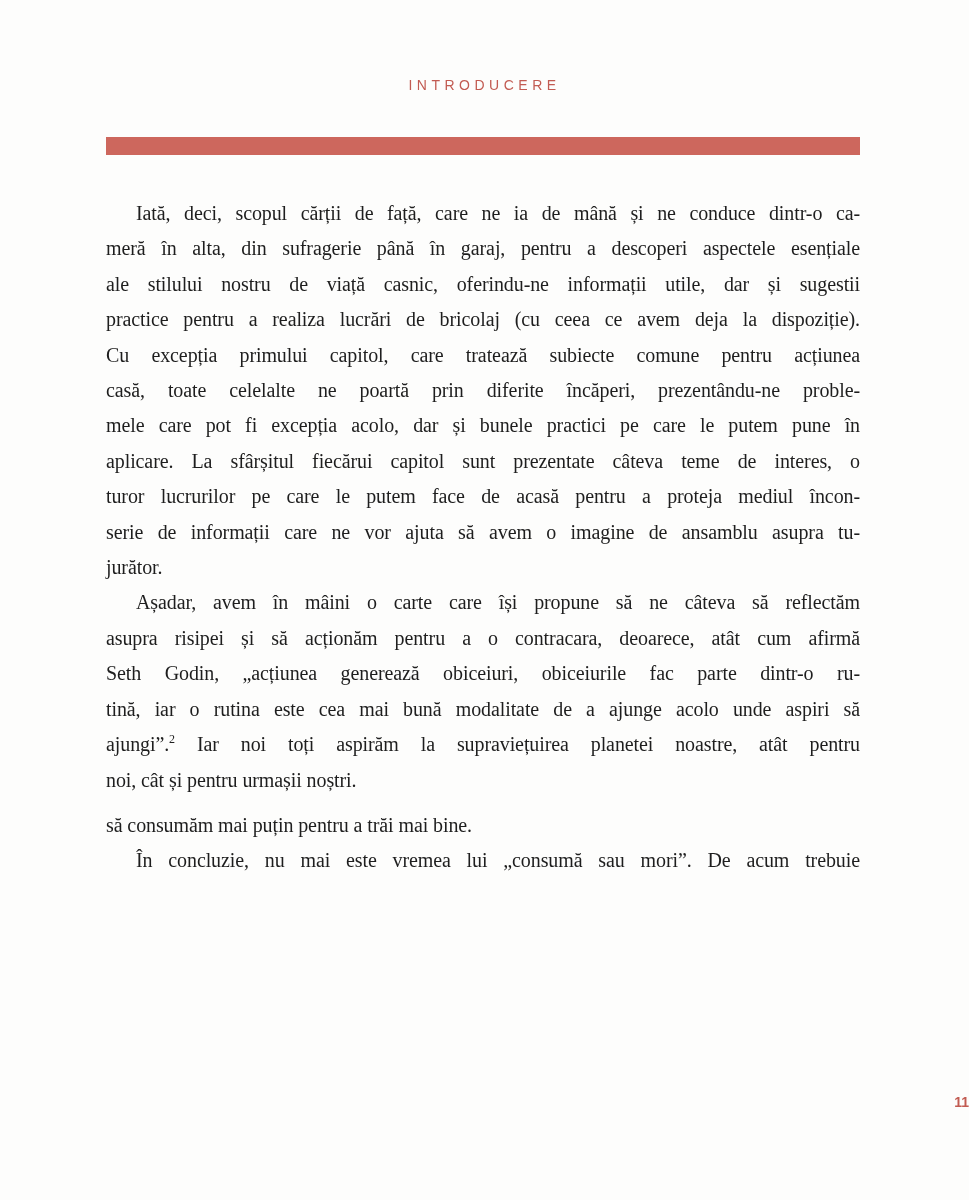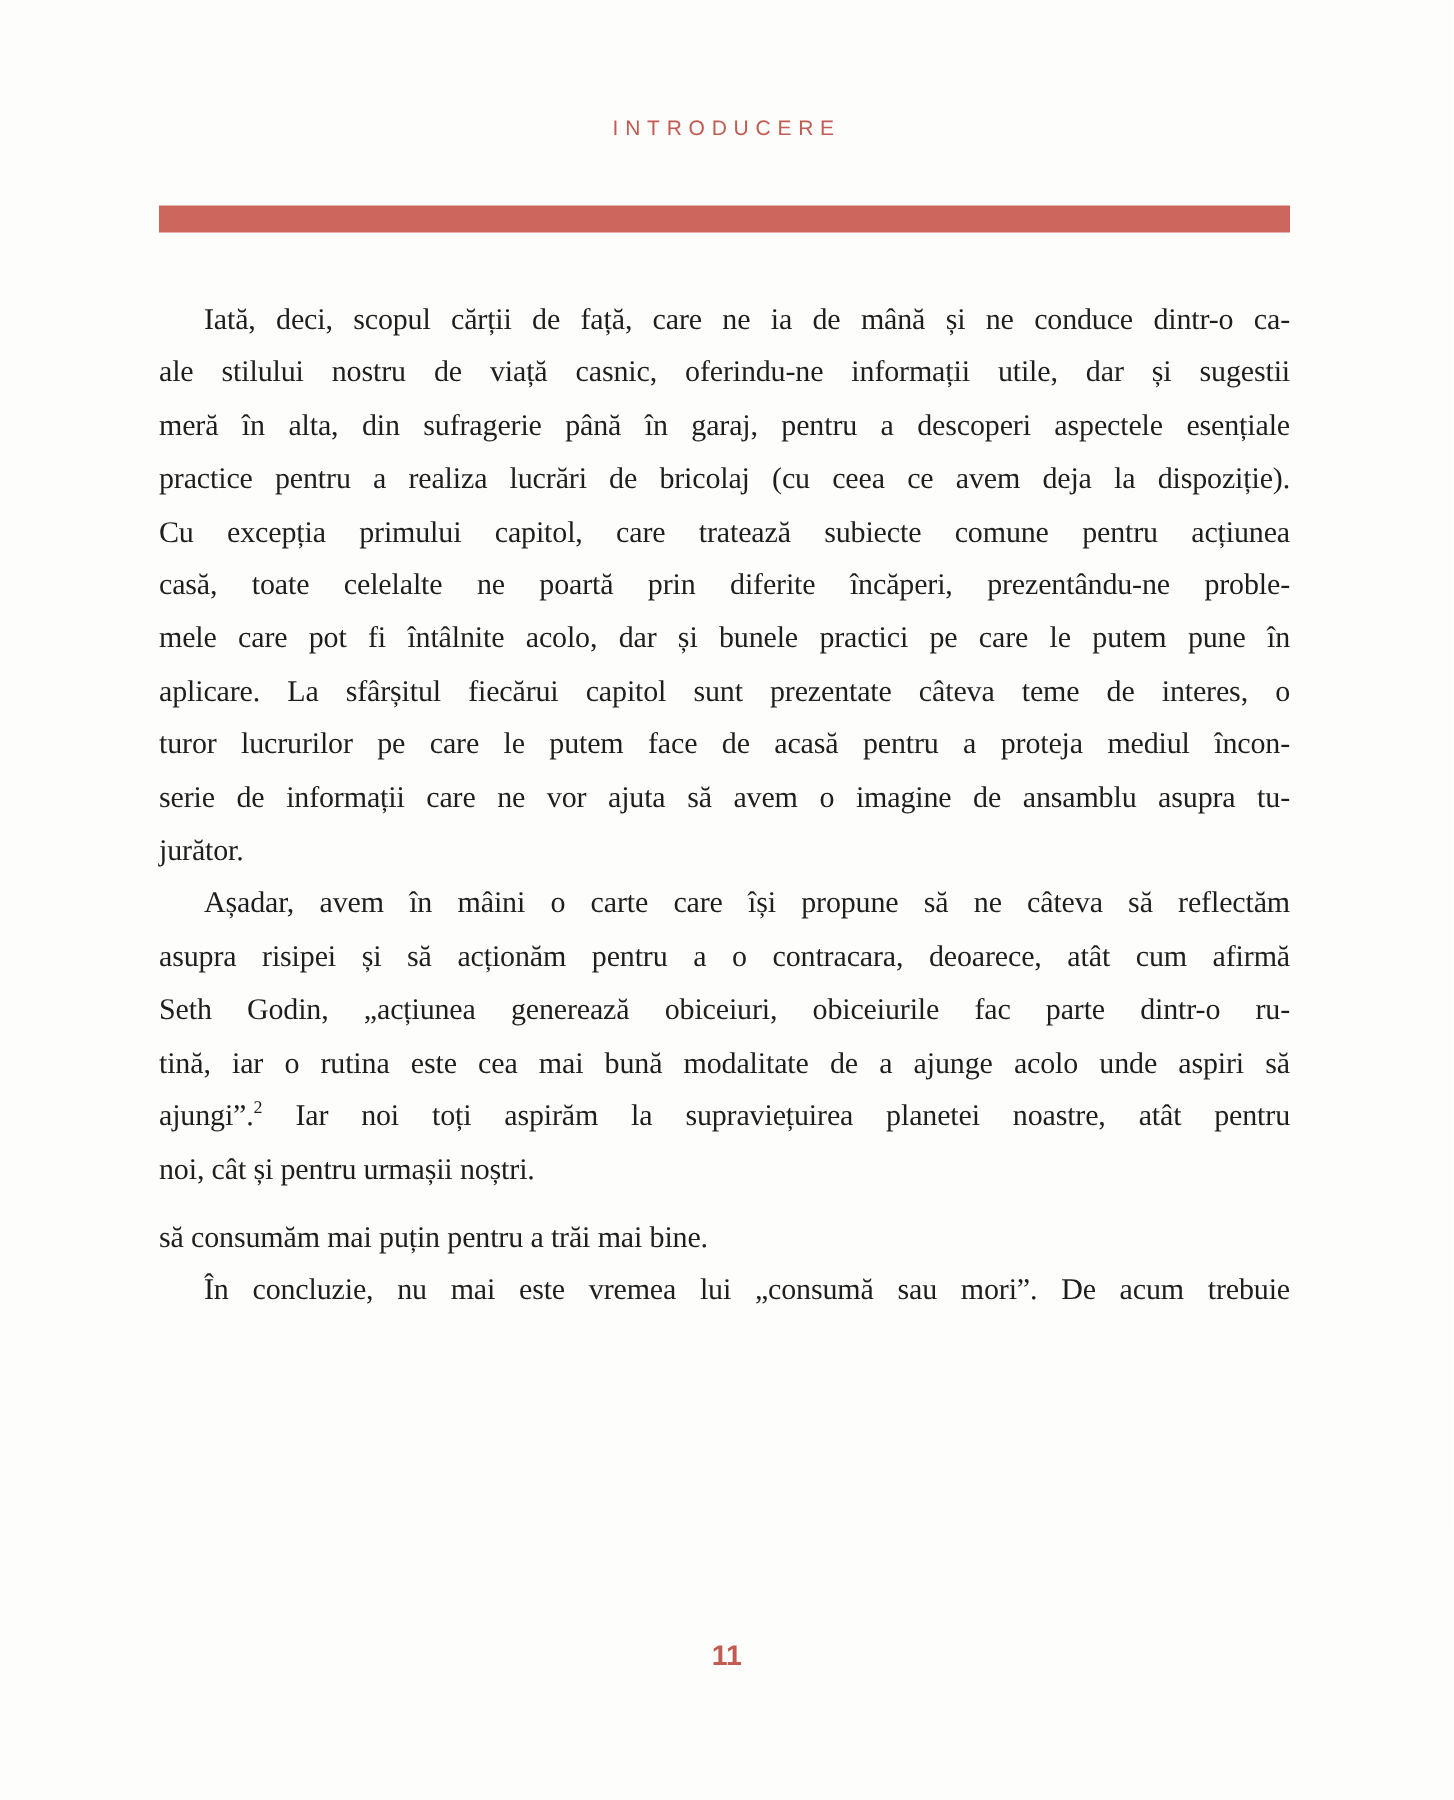--- a/index.html
+++ b/index.html
@@ -57,46 +57,46 @@
     line-height: 0;
     vertical-align: baseline;
     position: relative;
     top: -8px;
   }
   .page-number {
     position: absolute;
     top: 1094px;
     left: 0;
     width: 100%;
-    text-align: center;
+    text-align: right;
     font-family: "Liberation Sans", sans-serif;
-    font-size: 19px;
+    font-size: 14px;
     font-weight: bold;
     color: var(--accent, #c25b52);
   }
 </style>
 </head>
 <body>
 
 <div class="page">
 
   <div class="running-header">INTRODUCERE</div>
 
   <div class="divider-bar"></div>
 
   <div class="body-text">
 
     <div class="para">
       <div class="line indent">Iată, deci, scopul cărții de față, care ne ia de mână și ne conduce dintr-o ca-</div>
+      <div class="line">meră în alta, din sufragerie până în garaj, pentru a descoperi aspectele esențiale</div>
       <div class="line">ale stilului nostru de viață casnic, oferindu-ne informații utile, dar și sugestii</div>
-      <div class="line">meră în alta, din sufragerie până în garaj, pentru a descoperi aspectele esențiale</div>
       <div class="line">practice pentru a realiza lucrări de bricolaj (cu ceea ce avem deja la dispoziție).</div>
       <div class="line">Cu excepția primului capitol, care tratează subiecte comune pentru acțiunea</div>
       <div class="line">casă, toate celelalte ne poartă prin diferite încăperi, prezentându-ne proble-</div>
-      <div class="line">mele care pot fi întâlnite acolo, dar și bunele practici pe care le putem pune în</div>
+      <div class="line">mele care pot fi excepția acolo, dar și bunele practici pe care le putem pune în</div>
       <div class="line">aplicare. La sfârșitul fiecărui capitol sunt prezentate câteva teme de interes, o</div>
       <div class="line">turor lucrurilor pe care le putem face de acasă pentru a proteja mediul încon-</div>
       <div class="line">serie de informații care ne vor ajuta să avem o imagine de ansamblu asupra tu-</div>
       <div class="line line-last">jurător.</div>
     </div>
 
     <div class="para">
       <div class="line indent">Așadar, avem în mâini o carte care își propune să ne câteva să reflectăm</div>
       <div class="line">asupra risipei și să acționăm pentru a o contracara, deoarece, atât cum afirmă</div>
       <div class="line">Seth Godin, „acțiunea generează obiceiuri, obiceiurile fac parte dintr-o ru-</div>

